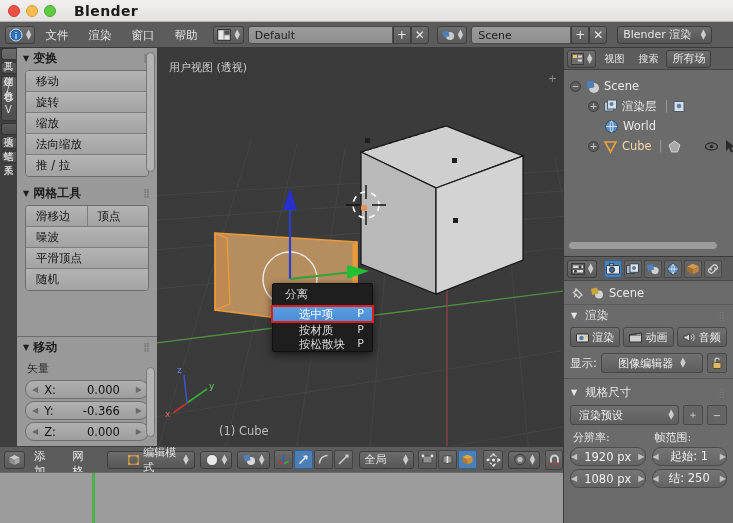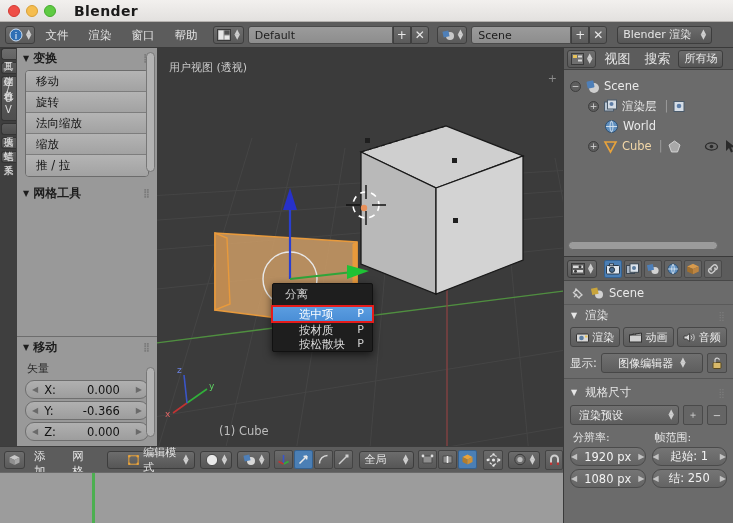--- a/index.html
+++ b/index.html
@@ -162,21 +162,21 @@
 
   
   .outliner{
     position:absolute;left:563px;top:48px;width:170px;height:208px;
     background:#6b6b6b; border-left:1px solid #3a3a3a;
   }
   .out-head{
     height:22px;background:#5c5c5c;display:flex;align-items:center;
     padding:0 3px; gap:2px; border-bottom:1px solid #434343;
   }
-  .out-head .mi{ color:#e4e4e4;font-size:13px;padding:0 6px;}
+  .out-head .mi{ color:#e4e4e4;font-size:10px;padding:0 6px;}
   .tree{ padding:6px 4px; font-size:11.5px; color:#e9e9e9;}
   .trow{ display:flex;align-items:center; height:20px; gap:4px; }
   .exp{ width:11px;height:11px;border-radius:50%;
     background:#5e5e5e;border:1px solid #3e3e3e;color:#dcdcdc;
     font-size:9px;line-height:9px;text-align:center;flex:none;}
   .ic{ width:15px;height:15px;flex:none;display:inline-block;}
   .out-scroll{
     position:absolute;left:4px;bottom:6px;width:150px;height:9px;
     background:#9b9b9b;border:1px solid #6a6a6a;border-radius:5px;}
 
@@ -332,29 +332,38 @@
 
   <div class="toolpanel">
     <div class="pan-head">
       <span class="tri">▼</span>
       <span>变换</span>
       <span class="grip">⣿</span>
     </div>
     <div class="opbox">
       <div class="oprow">移动</div>
       <div class="oprow">旋转</div>
+      <div class="oprow">缩放</div>
       <div class="oprow">法向缩放</div>
-      <div class="oprow">缩放</div>
       <div class="oprow">推 / 拉</div>
     </div>
 
     <div class="pan-head" style="margin-top:6px;">
       <span class="tri">▼</span>
       <span>网格工具</span>
       <span class="grip">⣿</span>
+    </div>
+    <div class="opbox">
+      <div class="oprow split">
+        <span>滑移边</span>
+        <span>顶点</span>
+      </div>
+      <div class="oprow">噪波</div>
+      <div class="oprow">平滑顶点</div>
+      <div class="oprow">随机</div>
     </div>
     <div class="vscroll"></div>
   </div>
 
   <div class="movepanel">
     <div class="pan-head">
       <span class="tri">▼</span>
       <span>移动</span>
       <span class="grip">⣿</span>
     </div>

